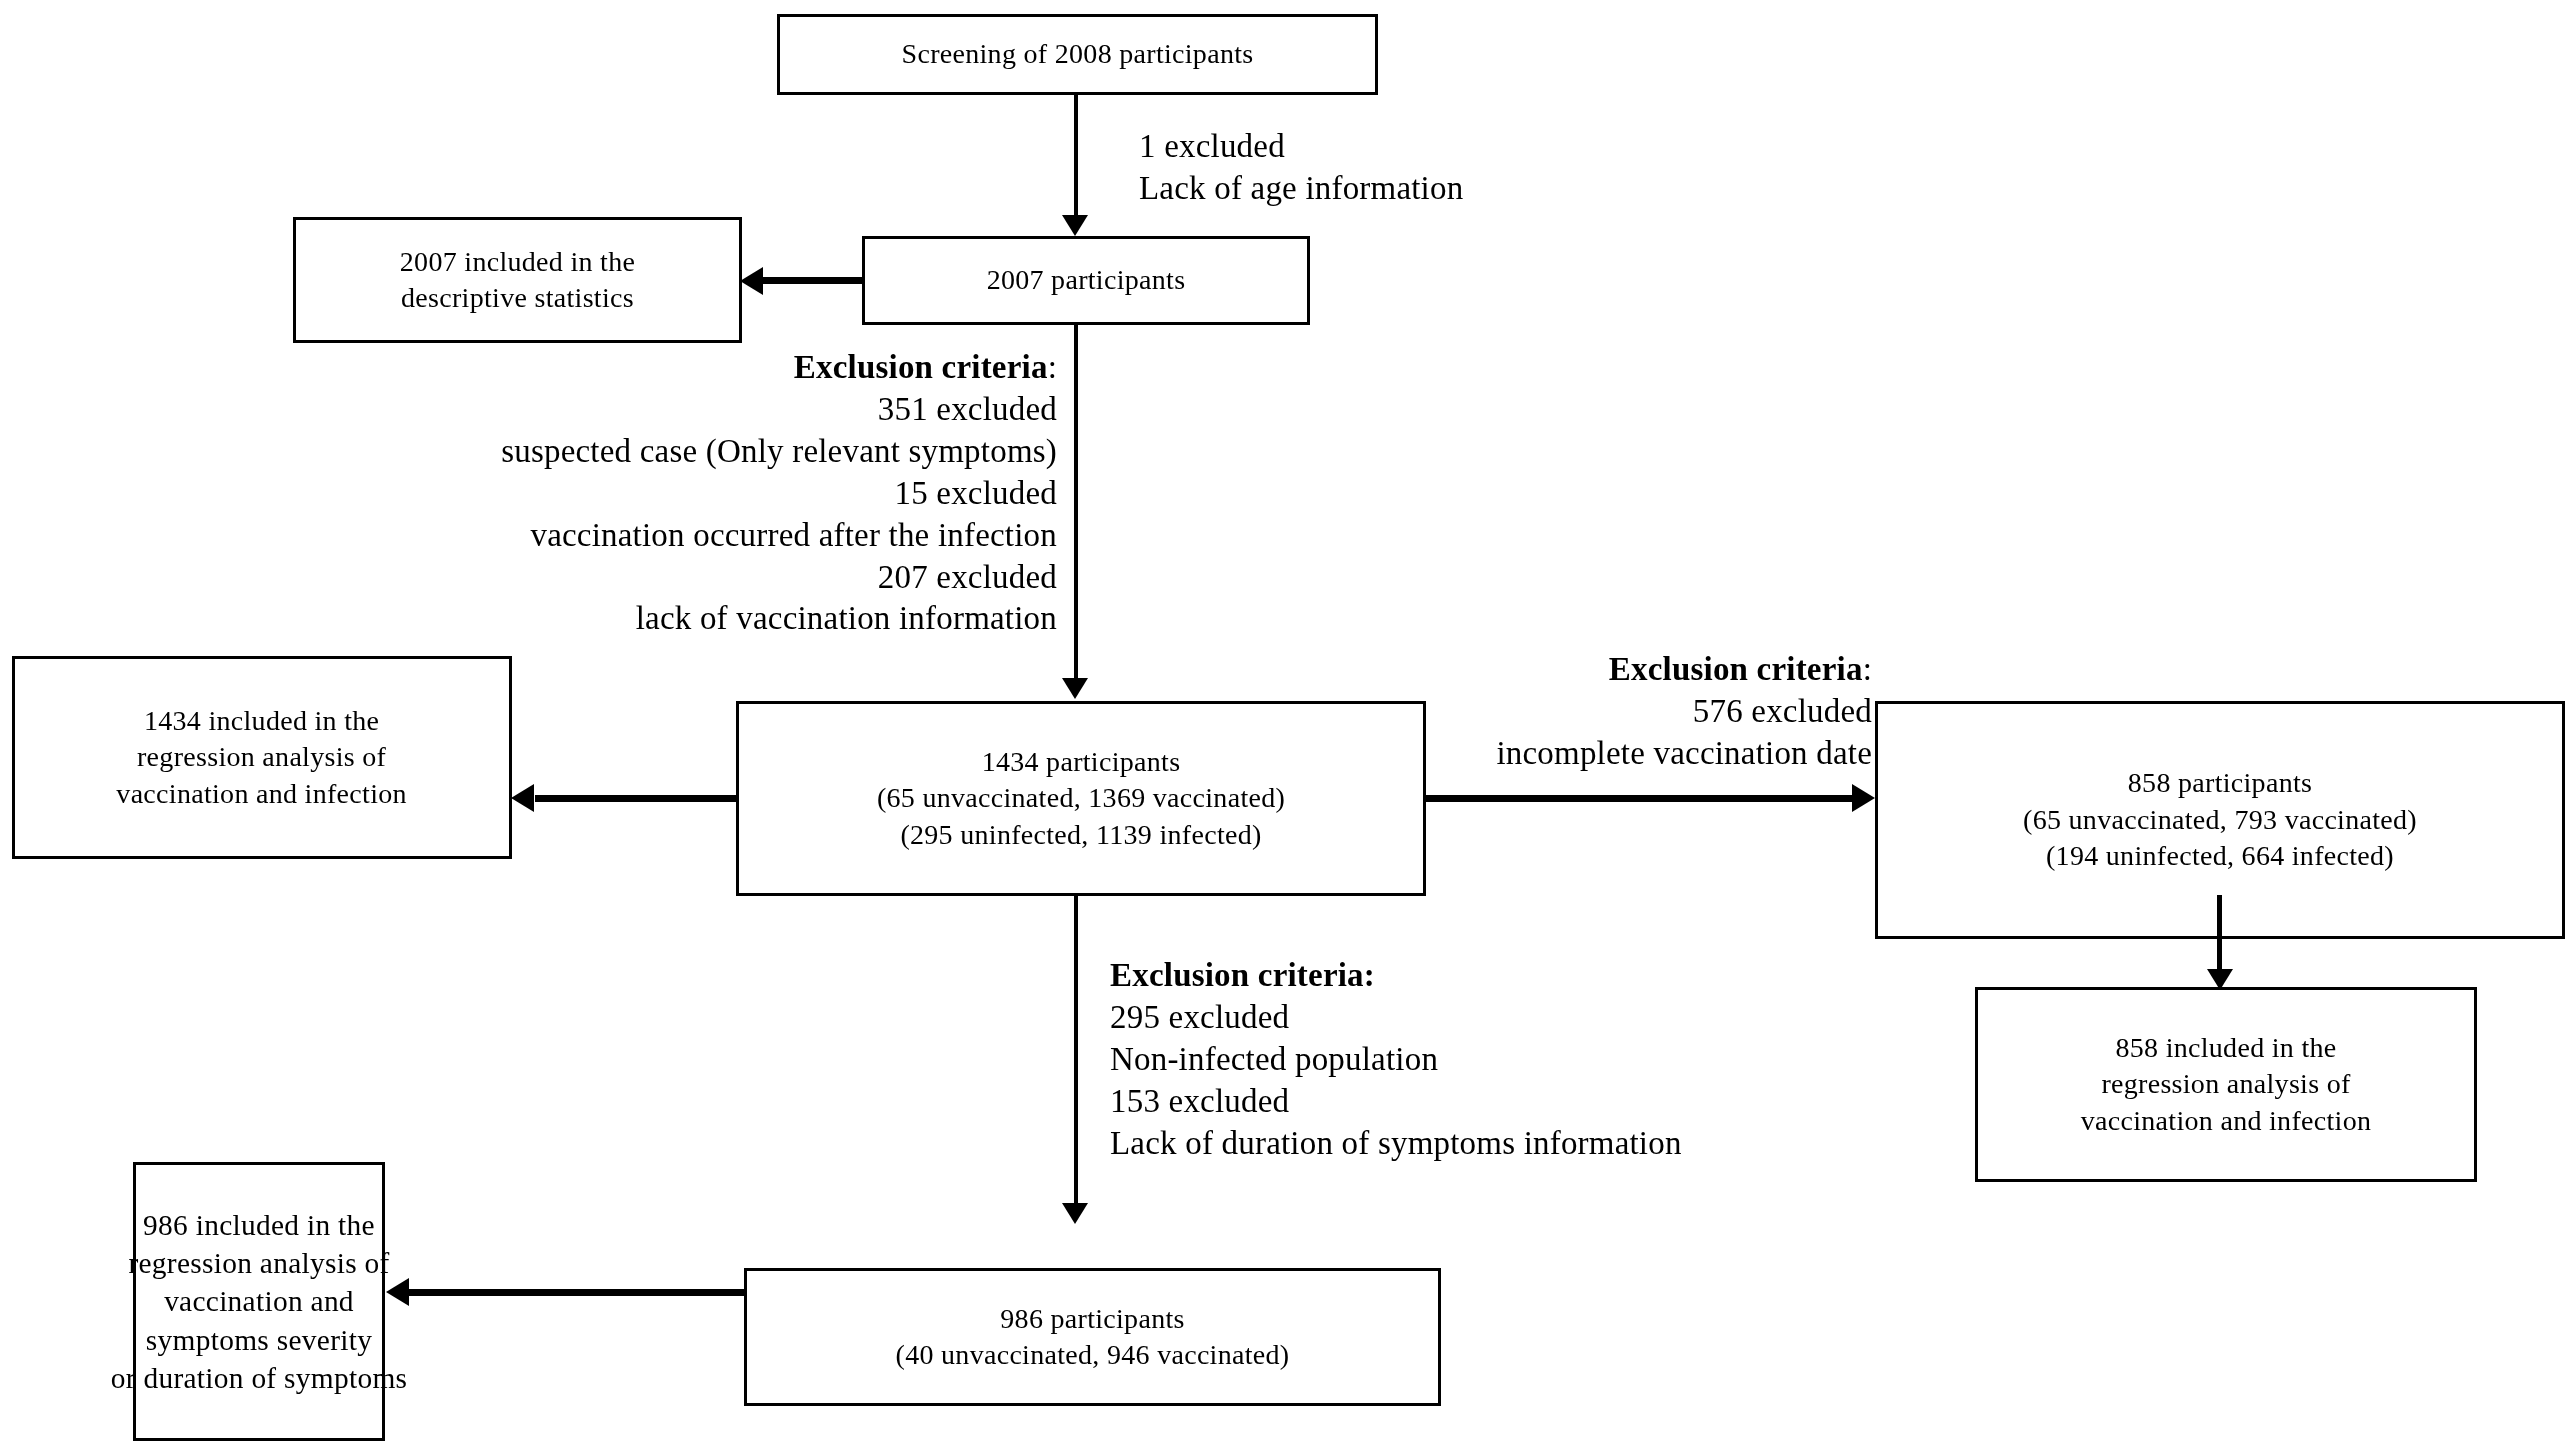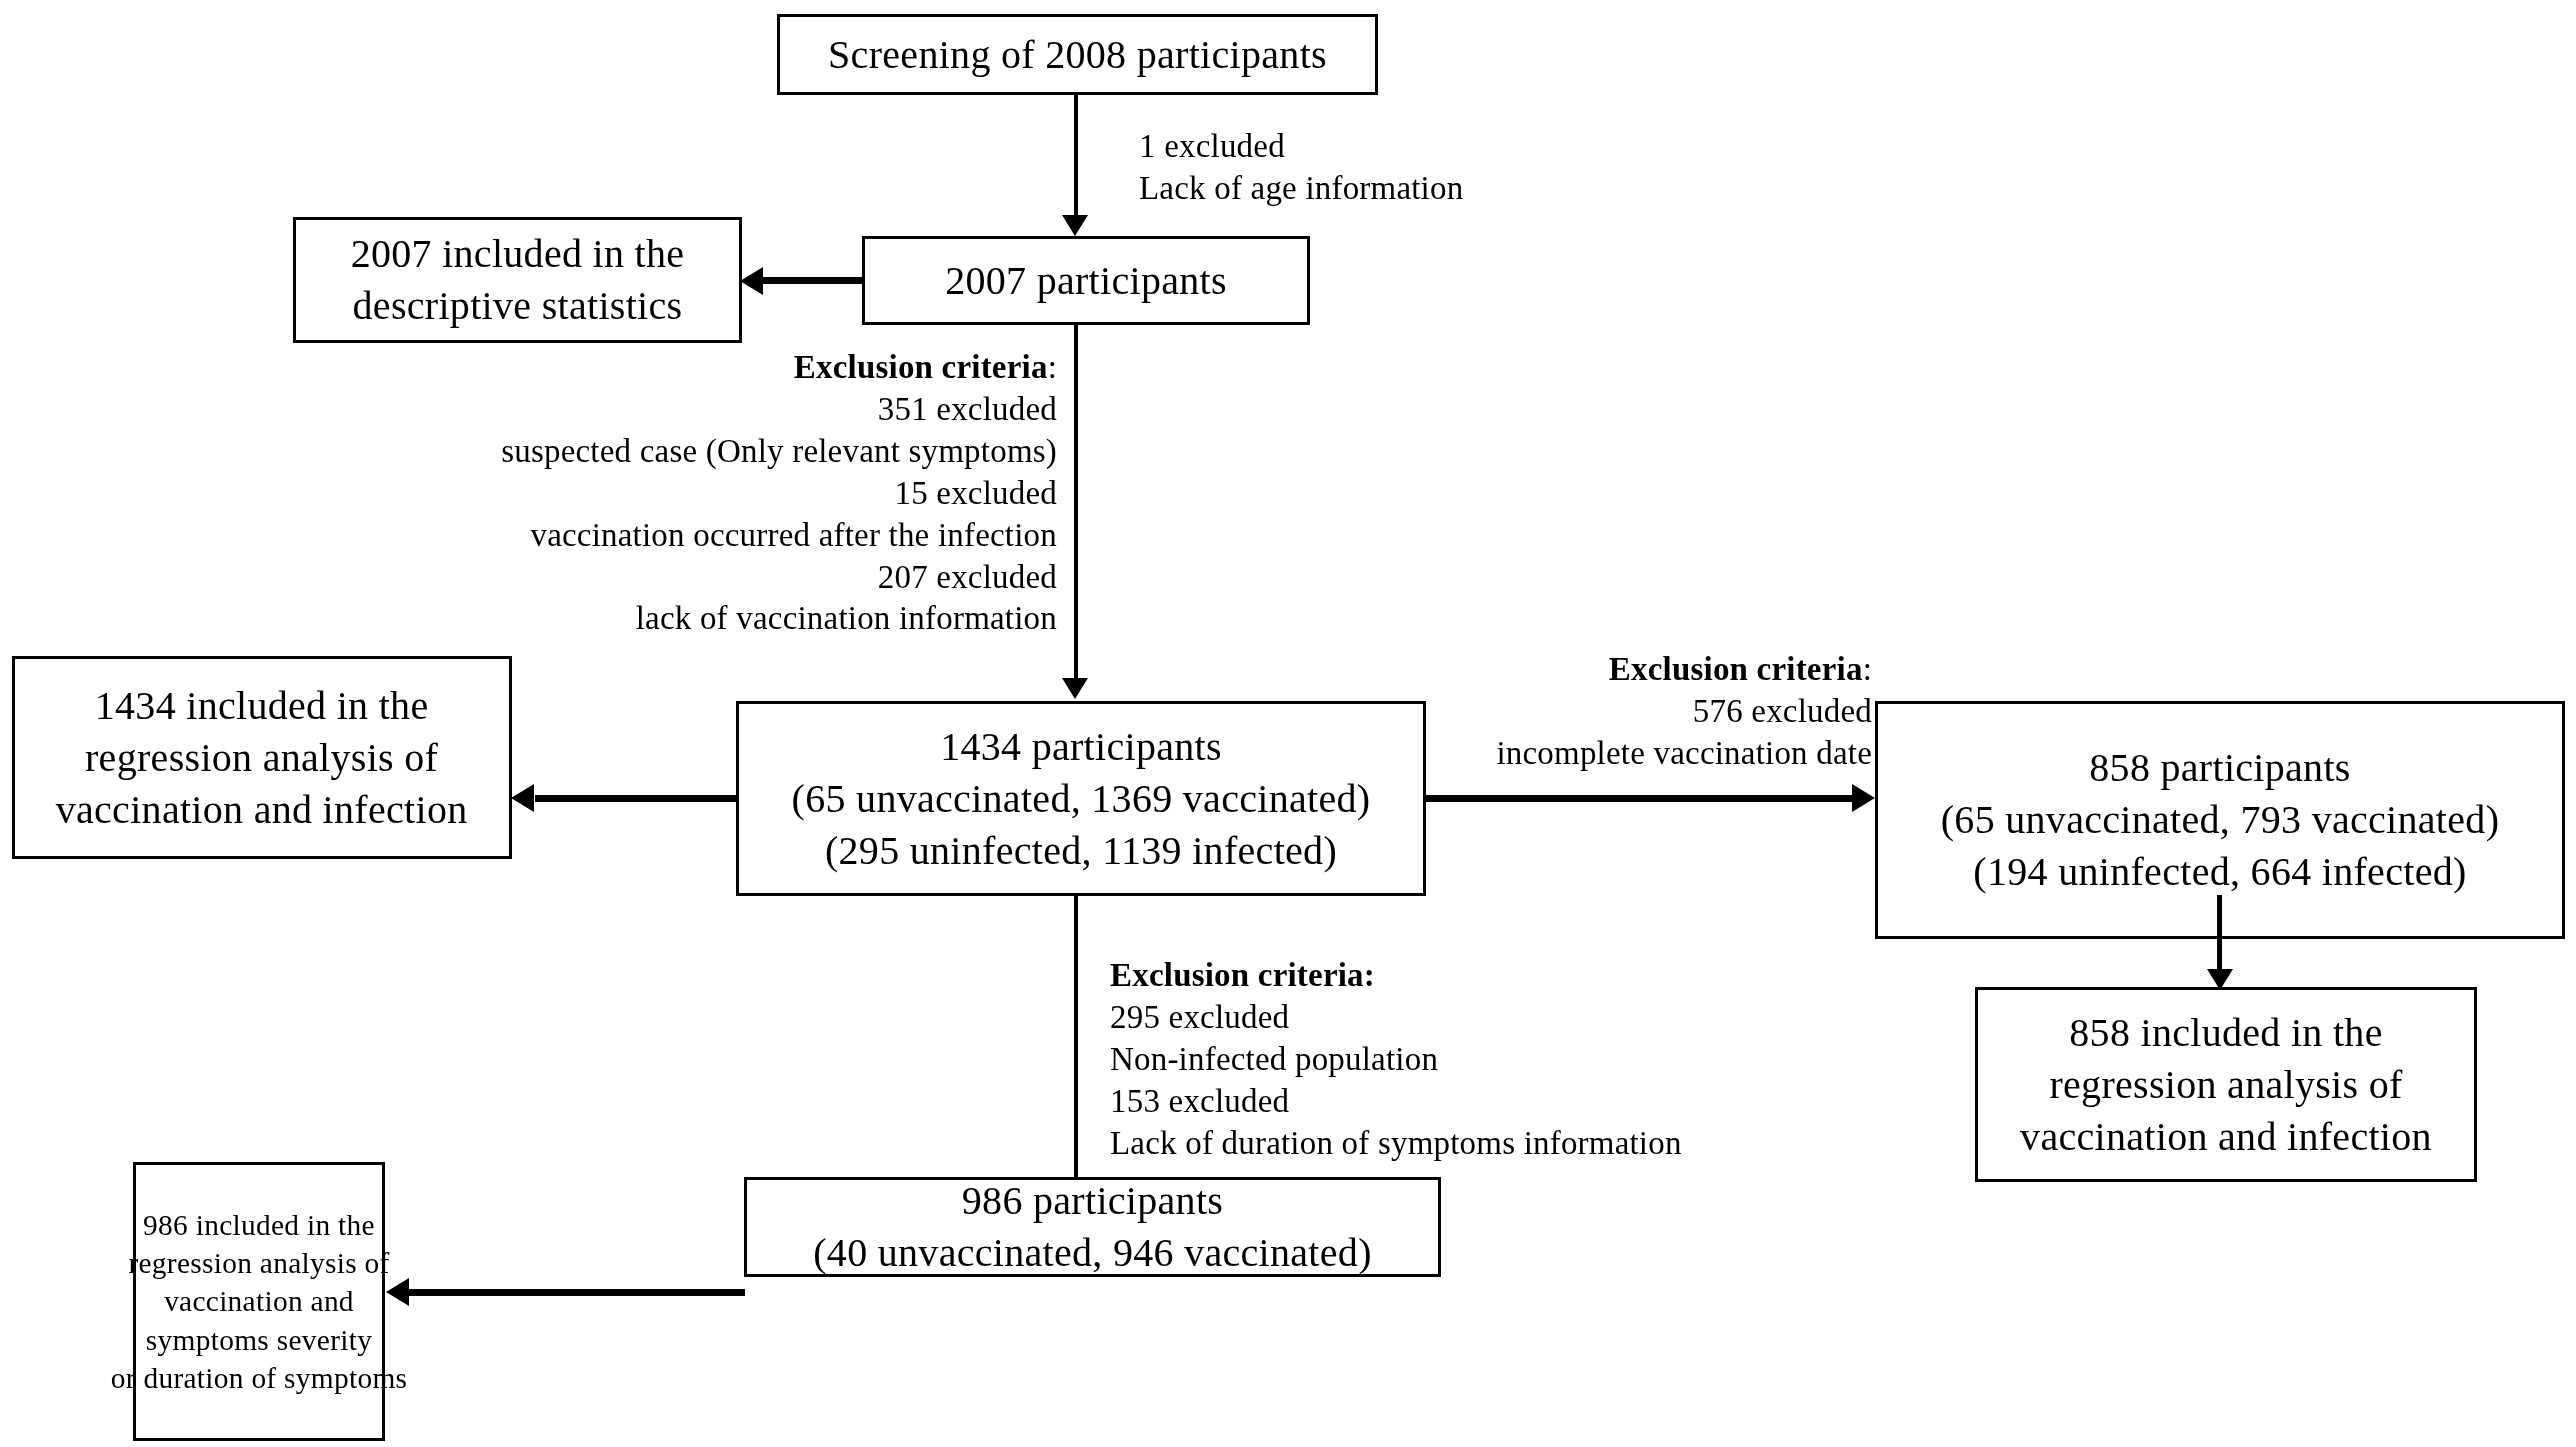--- a/index.html
+++ b/index.html
@@ -19,21 +19,21 @@
   .box {
     position: absolute;
     box-sizing: border-box;
     border: 3.1px solid #000000;
     background: #ffffff;
     display: flex;
     flex-direction: column;
     align-items: center;
     justify-content: center;
     text-align: center;
-    font-size: 40px;
+    font-size: 28px;
     line-height: 1.30;
     letter-spacing: 0.3px;
     padding: 4.6px 7.7px;
   }
   .box .ln { display: block; white-space: nowrap; }
   .note {
     position: absolute;
     font-size: 33px;
     line-height: 1.27;
     letter-spacing: 0.2px;
@@ -168,21 +168,21 @@
   <div class="note left-al" style="left:1110px; top:955px;">
     <span class="ln">
       <span class="hd">Exclusion criteria:</span><span></span>
     </span>
     <span class="ln">295 excluded</span>
     <span class="ln">Non-infected population</span>
     <span class="ln">153 excluded</span>
     <span class="ln">Lack of duration of symptoms information</span>
   </div>
 
-  <div class="box" style="left:744px; top:1177px; width:697px; height:100px;">
+  <div class="box" style="left:744px; top:1268px; width:697px; height:138px;">
     <span class="ln">986 participants</span>
     <span class="ln">(40 unvaccinated,  946 vaccinated)</span>
   </div>
 
   <div class="hline thick" style="left:409px; top:1289px; width:336px;"></div>
   <div class="arrow-left" style="left:386px; top:1278px;"></div>
 
   <div class="box" style="left:133px; top:1162px; width:252px; height:279px; font-size:29.4px;">
     <span class="ln">986 included  in  the</span>
     <span class="ln">regression  analysis  of</span>

